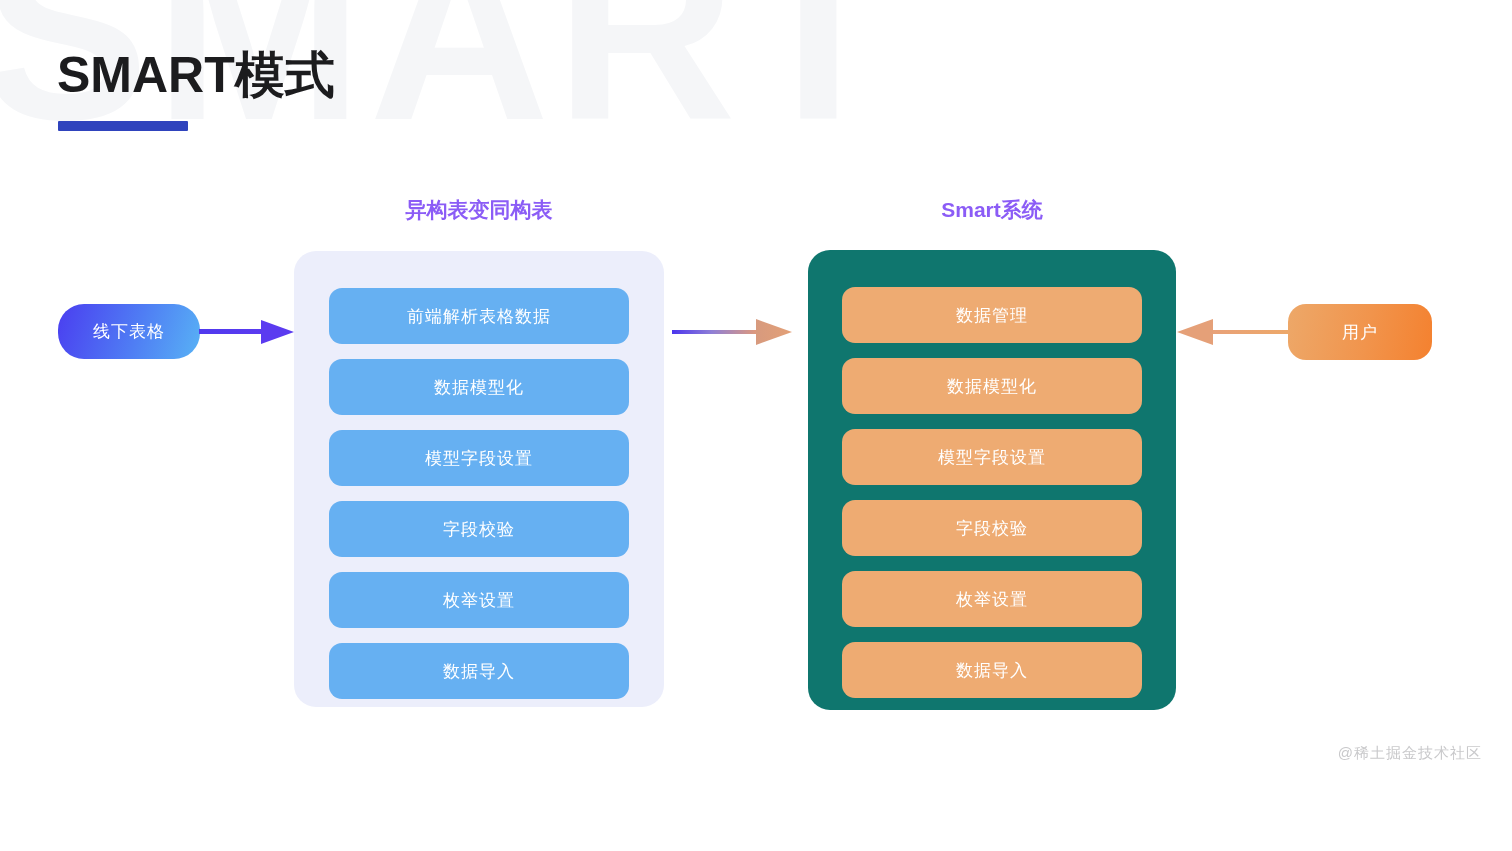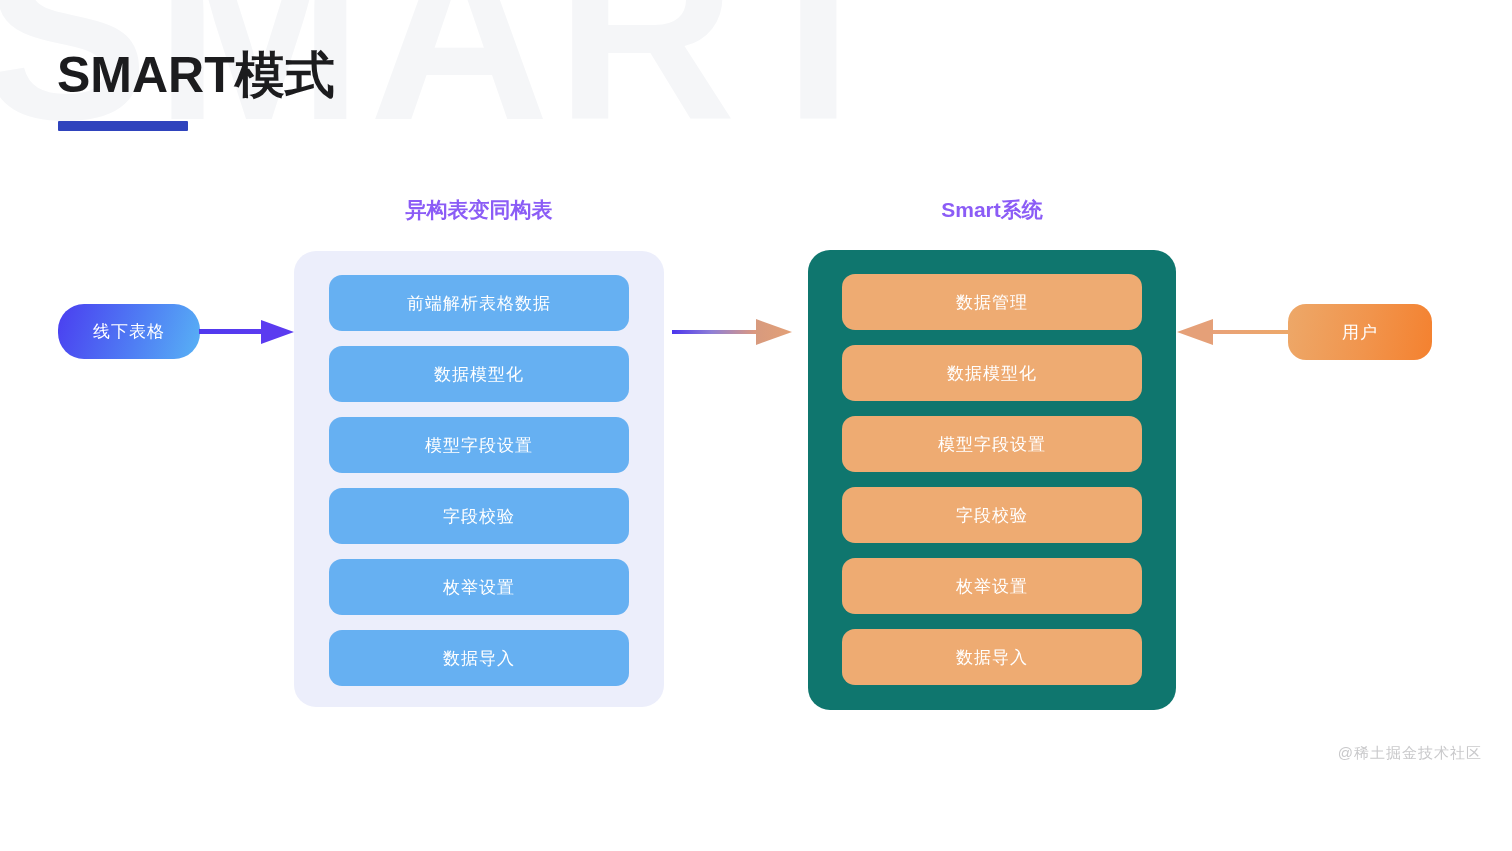--- a/index.html
+++ b/index.html
@@ -56,21 +56,21 @@
     white-space: nowrap;
     text-align: center;
   }
   #head-left  { left: 294px; top: 196px; width: 370px; }
   #head-right { left: 808px; top: 196px; width: 368px; }
 
   
   .panel {
     position: absolute;
     border-radius: 22px;
-    padding-top: 24px;
+    padding-top: 37px;
   }
   #panel-left {
     left: 294px; top: 251px;
     width: 370px; height: 456px;
     background: #eceefb;
   }
   #panel-right {
     left: 808px; top: 250px;
     width: 368px; height: 460px;
     background: #0f766e;

